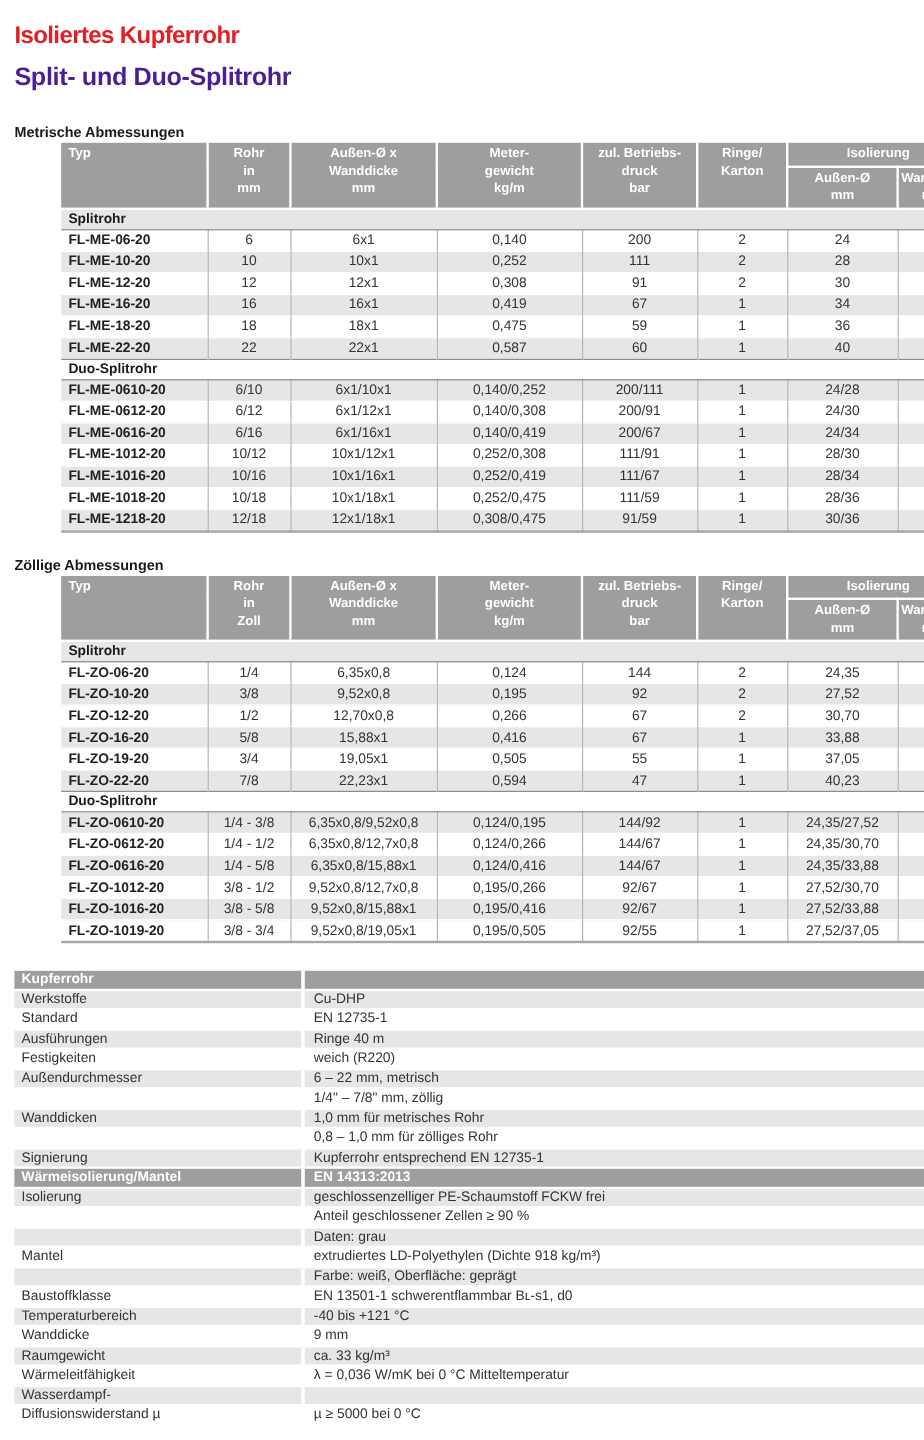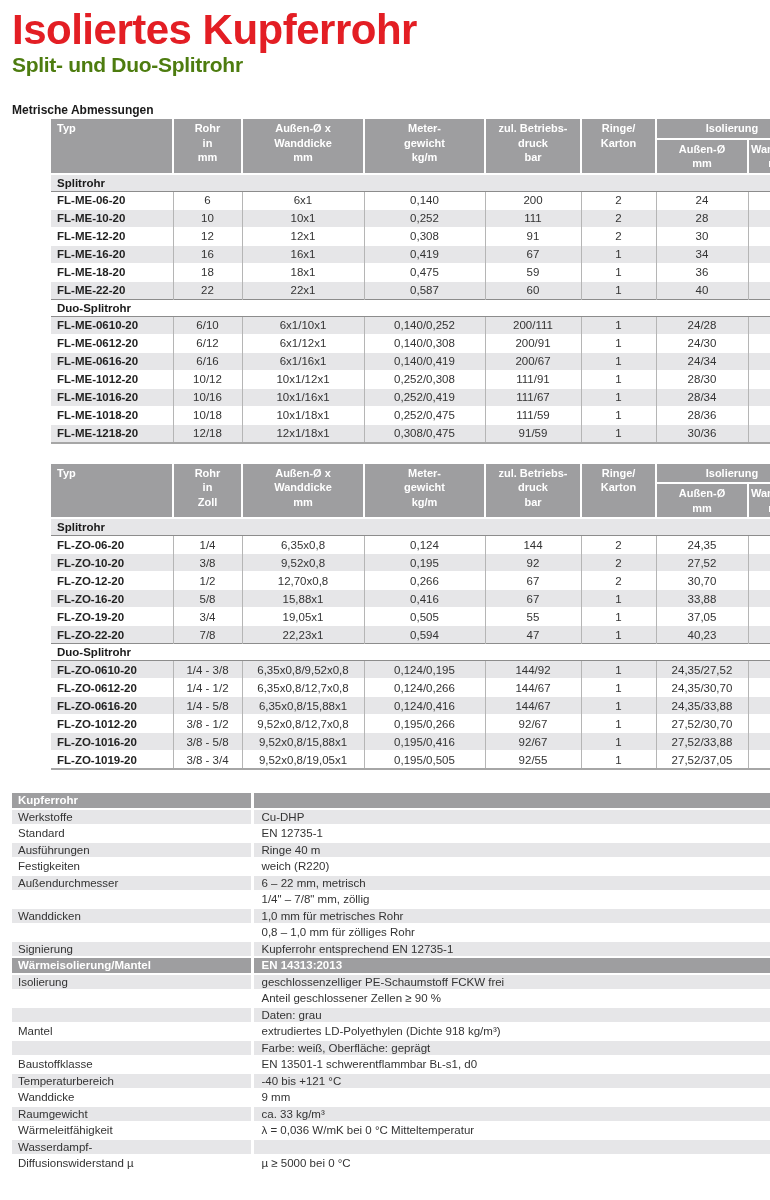--- a/index.html
+++ b/index.html
@@ -3,25 +3,25 @@
 <meta charset="utf-8">
 <style>
   html,body{margin:0;padding:0;}
   body{
     width:770px;height:1200px;overflow:hidden;background:#fff;
     font-family:"Liberation Sans","DejaVu Sans",sans-serif;color:#333;
     -webkit-font-smoothing:antialiased;
   }
   .page{padding:12px 0 0 12px;}
   h1.title{
-    margin:2px 0 7px 0;font-size:42px;line-height:32px;font-weight:bold;
+    margin:2px 0 7px 0;font-size:20px;line-height:32px;font-weight:bold;
     color:#e31e24;letter-spacing:-.5px;
   }
   h2.subtitle{
-    margin:0;font-size:21px;line-height:23px;font-weight:bold;color:#4d7c0f;
+    margin:0;font-size:21px;line-height:23px;font-weight:bold;color:#4c1d95;
     letter-spacing:-.3px;
   }
   .tbl-label{
     font-size:12px;font-weight:bold;color:#1a1a1a;margin:0 0 2px 0;
   }
   .sec-metric{margin-top:27px;}
   .sec-zoll{margin-top:20px;}
   .sec-tech{margin-top:23px;}
 
   
@@ -261,20 +261,21 @@
             <td>91/59</td>
             <td>1</td>
             <td>30/36</td>
             <td>9</td>
           </tr>
         </tbody>
     </table>
   </section>
 
   <section class="sec-zoll">
+    <div class="tbl-label">Zöllige Abmessungen</div>
     <table class="dim">
       <colgroup>
         <col style="width:122px">
           <col style="width:69px">
           <col style="width:122px">
           <col style="width:121px">
         <col style="width:96px">
           <col style="width:75px">
           <col style="width:92px">
           <col style="width:59px">

